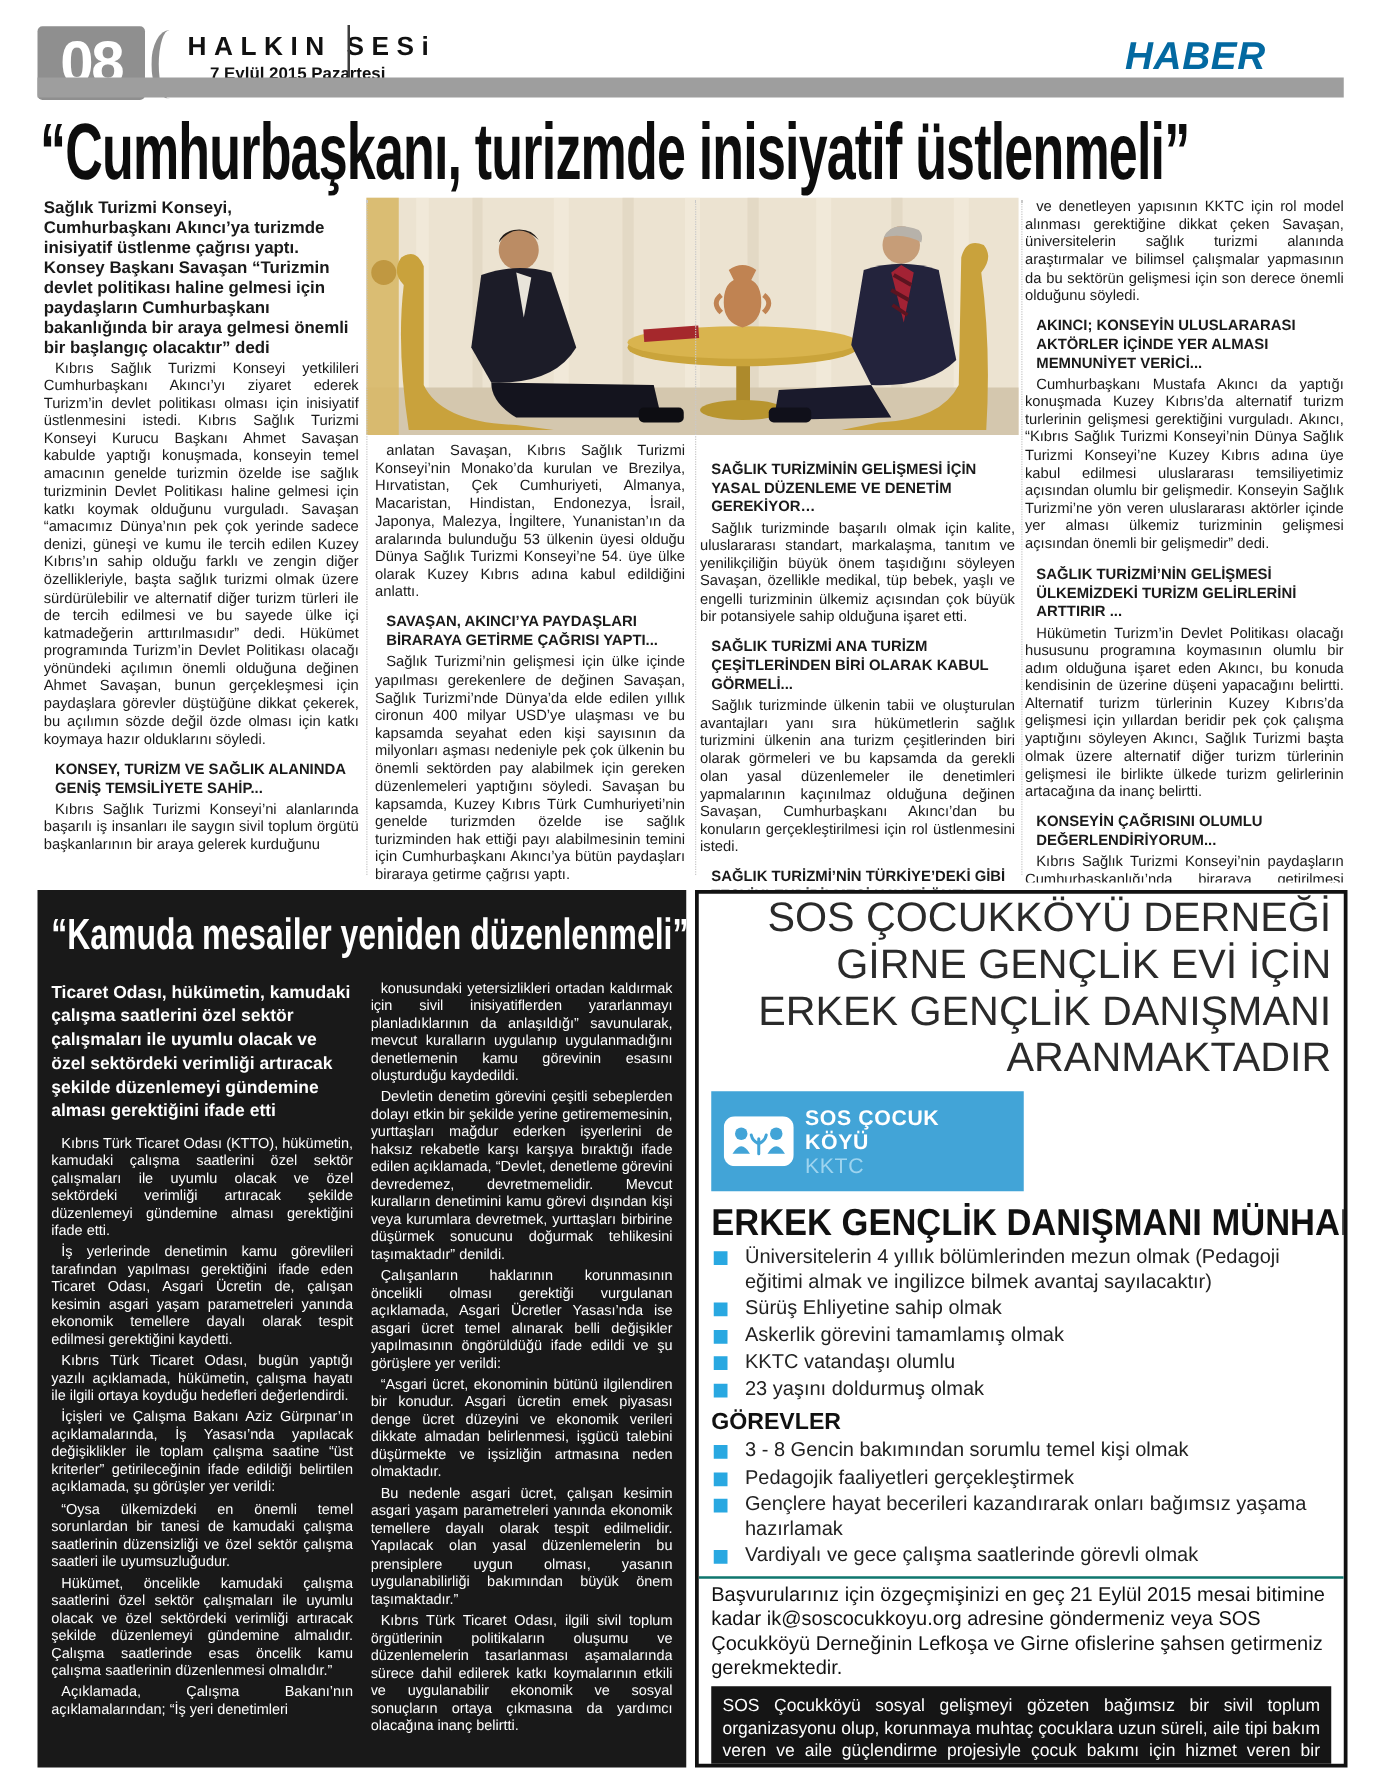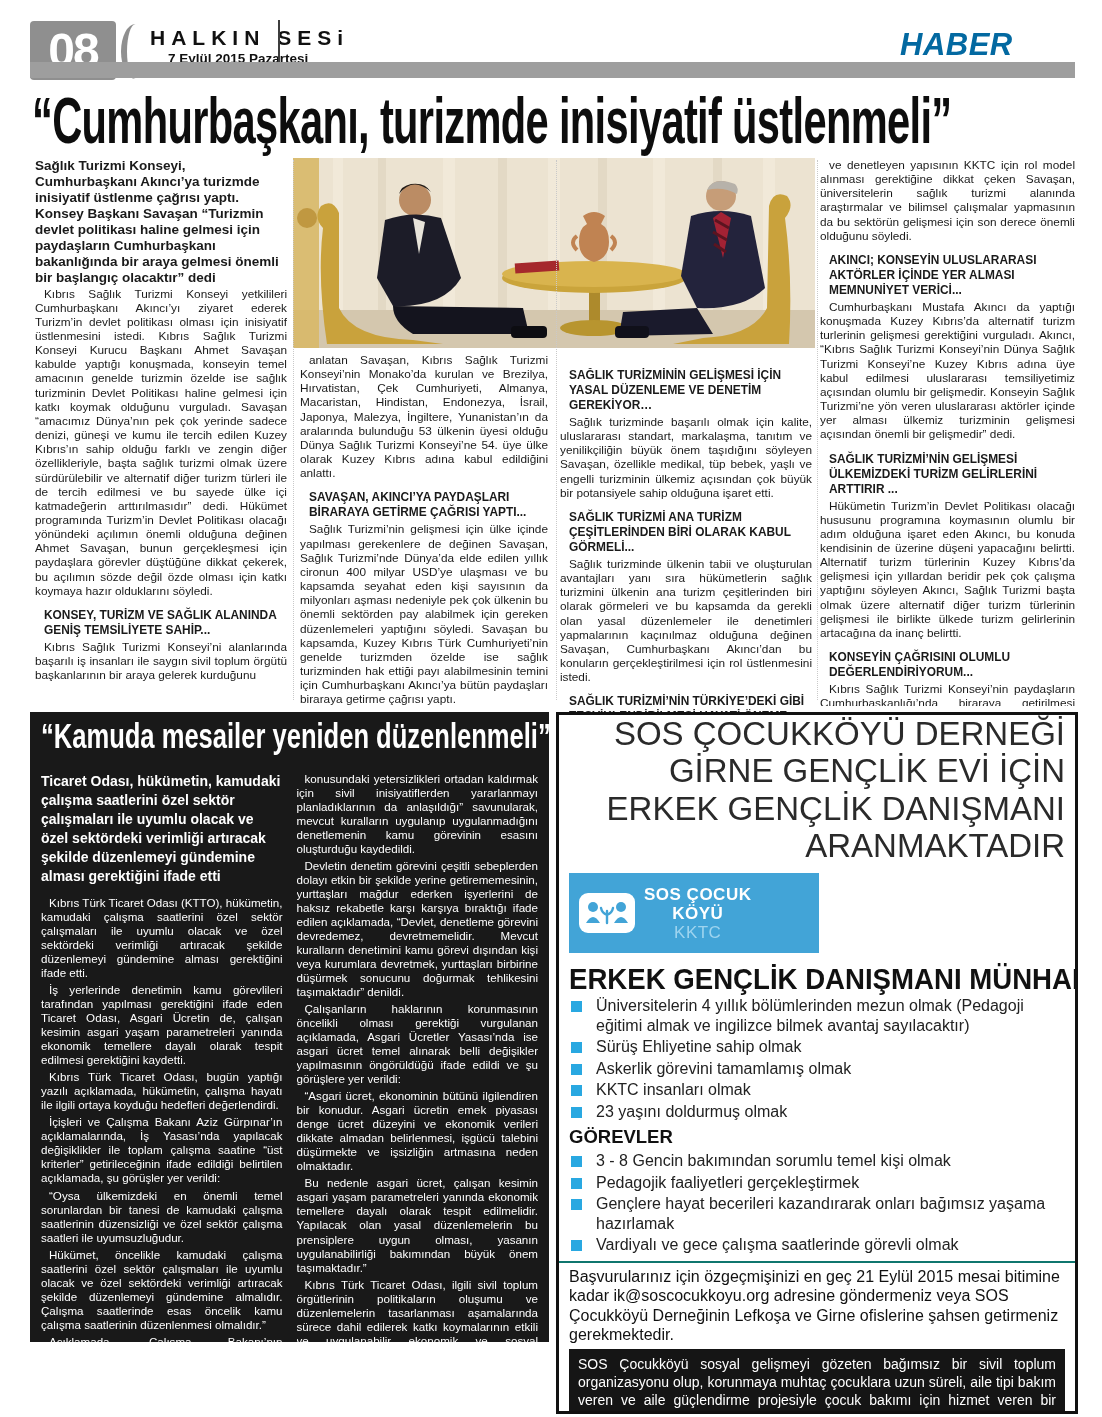--- a/index.html
+++ b/index.html
@@ -34,36 +34,36 @@
   .lead { font-weight:700; font-size:13.5px; line-height:1.19; text-align:left; }
   .p    { margin:0 0 3px; text-indent:9px; }
   .sub  { font-weight:700; font-size:11.9px; line-height:1.26; text-align:left; margin:10px 0 2px; padding-left:9px; }
   .vsep { position:absolute; width:0; border-left:1px dotted #c9c9c9; top:160px; height:540px; }
   .vsep.s1{ left:293px; } .vsep.s2{ left:556px; } .vsep.s3{ left:817px; }
 
   
   .photo { position:absolute; left:293px; top:158px; width:522px; height:190px; display:block; }
 
   
-  .kamu { position:absolute; left:30px; top:712px; width:519px; height:630px; background:#191919; color:#fff;
-          padding:4px 11px 10px; overflow:hidden; }
+  .kamu { position:absolute; left:30px; top:712px; width:519px; height:702px; background:#191919; color:#fff;
+          padding:16px 11px 10px; overflow:hidden; }
   .kamu-headline { height:48px; overflow:visible; }
   .kamu-headline .cond { font-size:35px; font-weight:700; transform:scaleX(.73); color:#fff; }
   .kamu-cols { display:flex; gap:14px; margin-top:8px; }
   .kcol { width:242px; font-size:11.6px; line-height:1.21; text-align:justify; overflow:hidden; height:620px; }
   .klead { font-weight:700; font-size:14px; line-height:1.36; text-align:left; margin-bottom:10px; }
   .kp { margin:0 0 3px; text-indent:8px; }
 
   
   .sos { position:absolute; left:556px; top:712px; width:522px; height:702px; background:#fff;
          border:3px solid #111; padding:0 10px 8px; overflow:hidden; }
   .sos-title { text-align:right; color:#2a2a2a; font-size:33px; line-height:1.13; letter-spacing:0; }
   .sos-logo { margin-top:9px; width:250px; height:80px; background:#42a4d7; display:flex; align-items:center; gap:9px; padding:0 10px; }
   .sos-icon { width:56px; height:40px; flex:none; }
-  .sos-logo-text { color:#fff; font-weight:700; font-size:17px; line-height:1.12; letter-spacing:.5px;text-align:center; }
+  .sos-logo-text { color:#fff; font-weight:700; font-size:17px; line-height:1.12; letter-spacing:.5px; }
   .sos-logo-text .l2 { color:#9ed4ef; font-weight:400; }
   .vacancy { margin-top:9px; height:34px; overflow:visible; }
   .vacancy .cond { font-size:30px; font-weight:700; transform:scaleX(.92); color:#111; }
   .sos-sec { font-size:18.5px; font-weight:700; margin:5px 0 3px; color:#111; }
   .sos-list { list-style:none; }
   .sos-list li { position:relative; padding-left:27px; font-size:16px; line-height:1.22; color:#222; margin-bottom:2px; }
   .sos-list li::before { content:""; position:absolute; left:2px; top:5px; width:11px; height:11px; background:#29a8e1; }
   .sos-app { margin-top:6px; border-top:2px solid #0f766e; margin-left:-10px; margin-right:-10px;
              padding:4px 10px 4px; font-size:16px; line-height:1.22; color:#111; }
   .sos-about { background:#151515; color:#fff; padding:6px 9px 7px; font-size:14px; line-height:1.3; text-align:justify; }
@@ -213,21 +213,21 @@
         <div class="l2">KKTC</div>
       </div>
     </div>
 
     <h2 class="vacancy"><span class="cond">ERKEK GENÇLİK DANIŞMANI MÜNHALİ</span></h2>
 
     <ul class="sos-list">
       <li>Üniversitelerin 4 yıllık bölümlerinden mezun olmak (Pedagoji eğitimi almak ve ingilizce bilmek avantaj sayılacaktır)</li>
       <li>Sürüş Ehliyetine sahip olmak</li>
       <li>Askerlik görevini tamamlamış olmak</li>
-      <li>KKTC insanları olmak</li>
+      <li>KKTC vatandaşı olumlu</li>
       <li>23 yaşını doldurmuş olmak</li>
     </ul>
 
     <h3 class="sos-sec">GÖREVLER</h3>
     <ul class="sos-list">
       <li>3 - 8 Gencin bakımından sorumlu temel kişi olmak</li>
       <li>Pedagojik faaliyetleri gerçekleştirmek</li>
       <li>Gençlere hayat becerileri kazandırarak onları bağımsız yaşama hazırlamak</li>
       <li>Vardiyalı ve gece çalışma saatlerinde görevli olmak</li>
     </ul>

